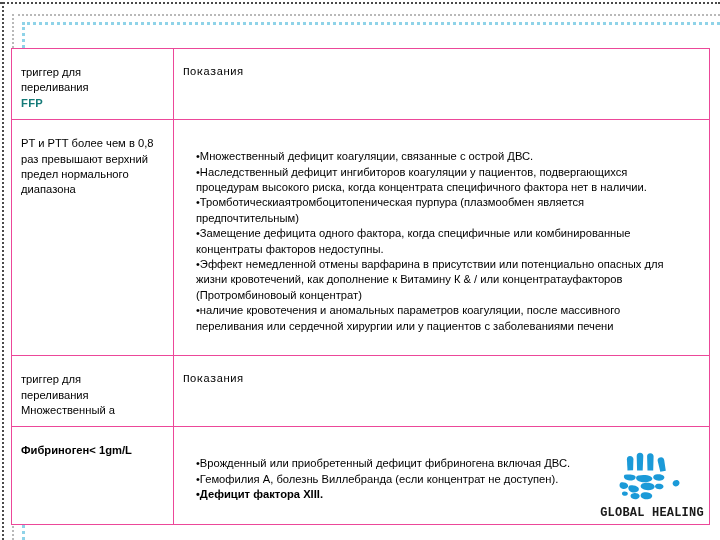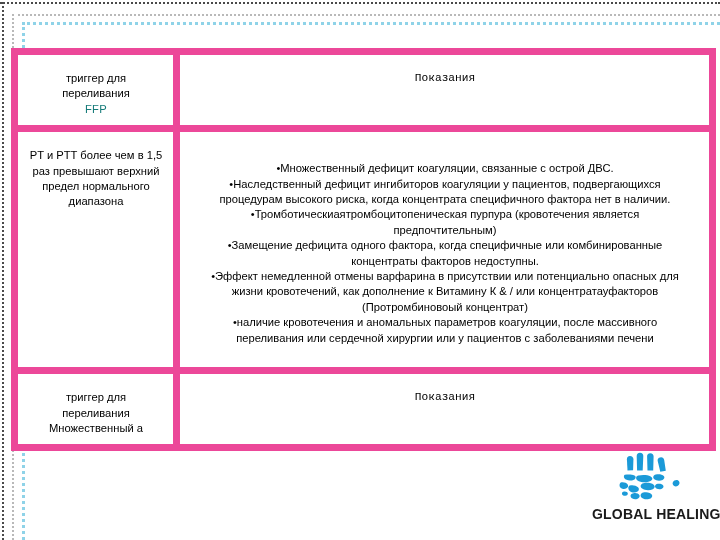--- a/index.html
+++ b/index.html
@@ -52,27 +52,26 @@
     top: 48px;
     width: 698px;
   }
   table.tbl {
     width: 698px;
     border-collapse: collapse;
     table-layout: fixed;
     background: #ffffff;
   }
   table.tbl td {
-    border: 7px solid #ec4899;
+    border: 1px solid #ec4899;
     vertical-align: top;
     padding: 16px 8px 8px 9px;
     font-size: 11.2px;
     line-height: 15.4px;
     color: #000000;
-    text-align: center;
   }
   col.c-left  { width: 162px; }
   col.c-right { width: 536px; }
 
   td.head-left {
     vertical-align: top;
     padding-top: 12px;
   }
   td.head-right {
     vertical-align: middle;
@@ -84,21 +83,21 @@
     vertical-align: middle;
     padding-top: 10px;
   }
   td.body-right {
     padding-top: 9px;
     padding-left: 10px;
   }
 
   .ffp {
     color: #147a78;
-    font-weight: normal;
+    font-weight: bold;
     letter-spacing: .3px;
   }
   .bold {
     font-weight: bold;
   }
   .bullets {
     margin: 13px;
     padding: 0;
     list-style: none;
   }
@@ -125,26 +124,27 @@
     top: 452px;
     width: 120px;
     height: 78px;
     text-align: center;
   }
   .logo svg {
     display: block;
     margin: 0 auto;
   }
   .logo-word {
-    font-size: 14px;
+    font-size: 12px;
     font-weight: bold;
     color: #1a1a1a;
     letter-spacing: .2px;
     margin-top: 2px;
     white-space: nowrap;
+    font-family: Liberation Mono, monospace;
   }
 </style>
 </head>
 <body>
 
 <div class="deco deco-top-dark"></div>
 <div class="deco deco-top-gray"></div>
 <div class="deco deco-top-cyan"></div>
 <div class="deco deco-left-dark"></div>
 <div class="deco deco-left-gray"></div>
@@ -165,44 +165,56 @@
             <span>
                 <span>переливания </span>
                 <span class="ffp">FFP</span>
               </span>
           </div>
         </td>
         <td class="head-right">Показания</td>
       </tr>
 
       <tr>
-        <td class="body-left">PT и PTT более чем в 1,5 раз превышают верхний предел нормального диапазона</td>
+        <td class="body-left">PT и PTT более чем в 0,8 раз превышают верхний предел нормального диапазона</td>
         <td class="body-right">
           <ul class="bullets">
             <li>Множественный дефицит коагуляции, связанные с острой ДВС.</li>
             <li>Наследственный дефицит ингибиторов коагуляции у пациентов, подвергающихся процедурам высокого риска, когда концентрата специфичного фактора нет в наличии.</li>
-            <li>Тромботическиаятромбоцитопеническая пурпура (кровотечения является предпочтительным)</li>
+            <li>Тромботическиаятромбоцитопеническая пурпура (плазмообмен является предпочтительным)</li>
             <li>Замещение дефицита одного фактора, когда специфичные или комбинированные концентраты факторов недоступны.</li>
             <li>Эффект немедленной отмены варфарина в присутствии или потенциально опасных для жизни кровотечений, как дополнение к Витамину К &amp; / или концентратауфакторов (Протромбиновоый концентрат)</li>
             <li>наличие кровотечения и аномальных параметров коагуляции, после массивного переливания или сердечной хирургии или у пациентов с заболеваниями печени</li>
           </ul>
         </td>
       </tr>
 
       <tr>
         <td class="head-left">
           <div class="hdr-lines">
             <span>триггер для</span>
             <span>переливания</span>
             <span>Множественный а</span>
           </div>
         </td>
         <td class="head-right">Показания</td>
       </tr>
 
+      <tr>
+        <td class="body-left">
+          <span class="bold">Фибриноген&lt; 1gm/L</span>
+        </td>
+        <td class="body-right">
+          <ul class="bullets">
+            <li>Врожденный или приобретенный дефицит фибриногена включая ДВС.</li>
+            <li>Гемофилия А, болезнь Виллебранда (если концентрат не доступен).</li>
+            <li class="b-bold">Дефицит фактора XIII.</li>
+          </ul>
+        </td>
+      </tr>
 
     </tbody>
   </table>
 </div>
 
 <div class="logo">
   <svg width="72" height="52" viewBox="0 0 72 52">
     <g fill="#1b9ad8">
 
       <path d="M14 4 c2.2 0 3.4 1.4 3.4 3.2 l-0.3 11 l-5.6 0.3 l-0.6 -11.2 c-0.1 -2 1 -3.3 3.1 -3.3 z"></path>

